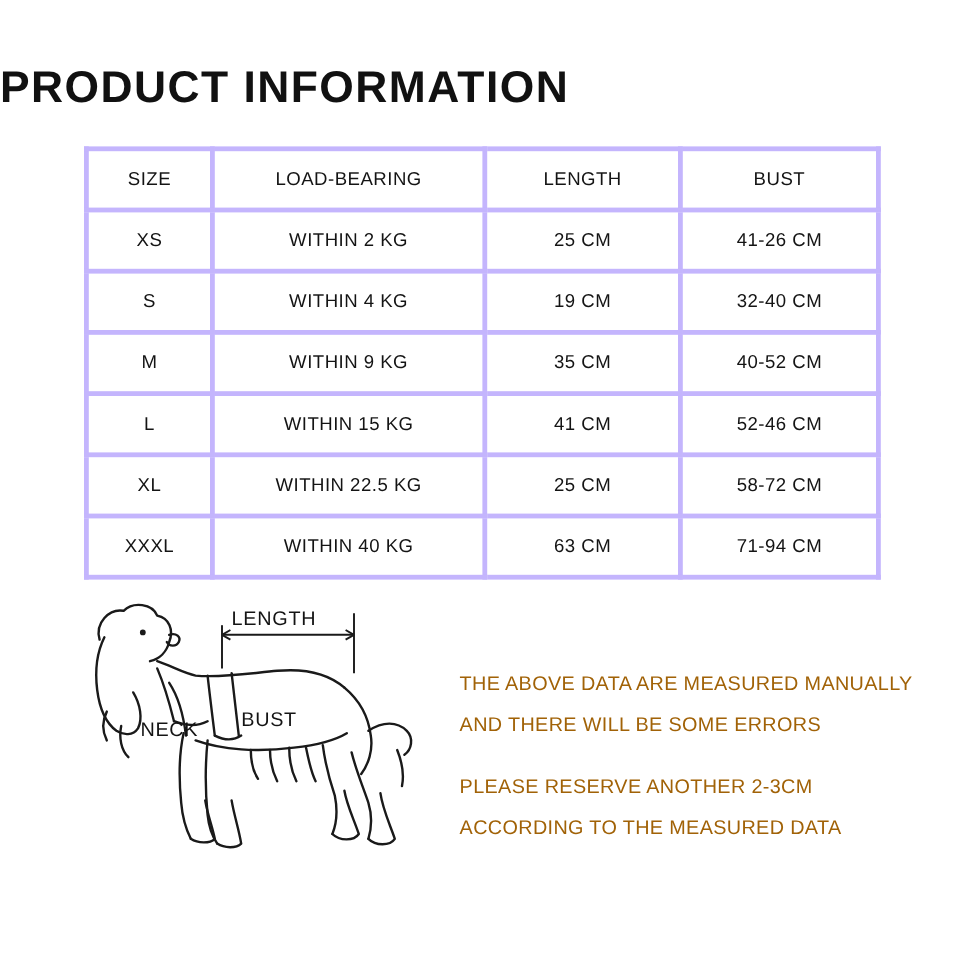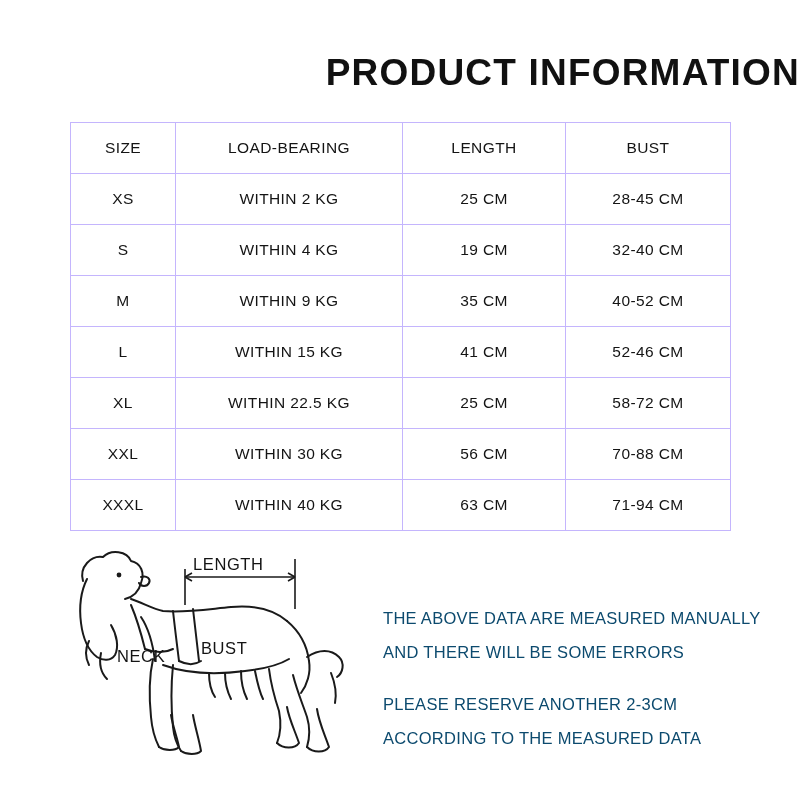--- a/index.html
+++ b/index.html
@@ -13,39 +13,39 @@
     color: #1a1a1a;
     overflow: hidden;
   }
   .page {
     position: relative;
     width: 800px;
     height: 800px;
     background: #ffffff;
   }
   .title {
-    text-align: right;
+    text-align: left;
     font-size: 37px;
     font-weight: bold;
     letter-spacing: 1.2px;
     margin: 30px 0 0 0;
     padding-top: 22px;
     color: #111;
   }
   .table-wrap {
     margin: 28px auto 0 auto;
     width: 660px;
   }
   table.size-table {
     width: 100%;
     border-collapse: collapse;
     table-layout: fixed;
   }
   table.size-table td, table.size-table th {
-    border: 1px solid #c4b5fd;
+    border: 4px solid #c4b5fd;
     height: 51px;
     text-align: center;
     vertical-align: middle;
     font-size: 15.5px;
     font-weight: normal;
     letter-spacing: 0.4px;
     color: #141414;
     padding: 0 4px;
   }
   table.size-table thead th {
@@ -74,21 +74,21 @@
     position: absolute;
     left: 383px;
     top: 60px;
     width: 400px;
   }
   .notes p {
     margin: 0 0 8px 0;
     font-size: 16.5px;
     line-height: 1.58;
     letter-spacing: 0.3px;
-    color: #0c4a6e;
+    color: #a16207;
   }
   .notes p.gap { margin-top: 26px; }
   .label-text {
     position: absolute;
     font-size: 16.5px;
     letter-spacing: 0.6px;
     color: #141414;
   }
   .lbl-length { left: 148px; top: 10px; }
   .lbl-bust   { left: 156px; top: 94px; }
@@ -109,21 +109,21 @@
           <th class="col-load">LOAD-BEARING</th>
           <th class="col-len">LENGTH</th>
           <th class="col-bust">BUST</th>
         </tr>
       </thead>
       <tbody>
         <tr>
           <td>XS</td>
           <td>WITHIN 2 KG</td>
           <td>25 CM</td>
-          <td>28-45 CM</td>
+          <td>41-26 CM</td>
         </tr>
         <tr>
           <td>S</td>
           <td>WITHIN 4 KG</td>
           <td>19 CM</td>
           <td>32-40 CM</td>
         </tr>
         <tr>
           <td>M</td>
           <td>WITHIN 9 KG</td>
@@ -134,26 +134,20 @@
           <td>L</td>
           <td>WITHIN 15 KG</td>
           <td>41 CM</td>
           <td>52-46 CM</td>
         </tr>
         <tr>
           <td>XL</td>
           <td>WITHIN 22.5 KG</td>
           <td>25 CM</td>
           <td>58-72 CM</td>
-        </tr>
-        <tr>
-          <td>XXL</td>
-          <td>WITHIN 30 KG</td>
-          <td>56 CM</td>
-          <td>70-88 CM</td>
         </tr>
         <tr>
           <td>XXXL</td>
           <td>WITHIN 40 KG</td>
           <td>63 CM</td>
           <td>71-94 CM</td>
         </tr>
       </tbody>
     </table>
   </div>

